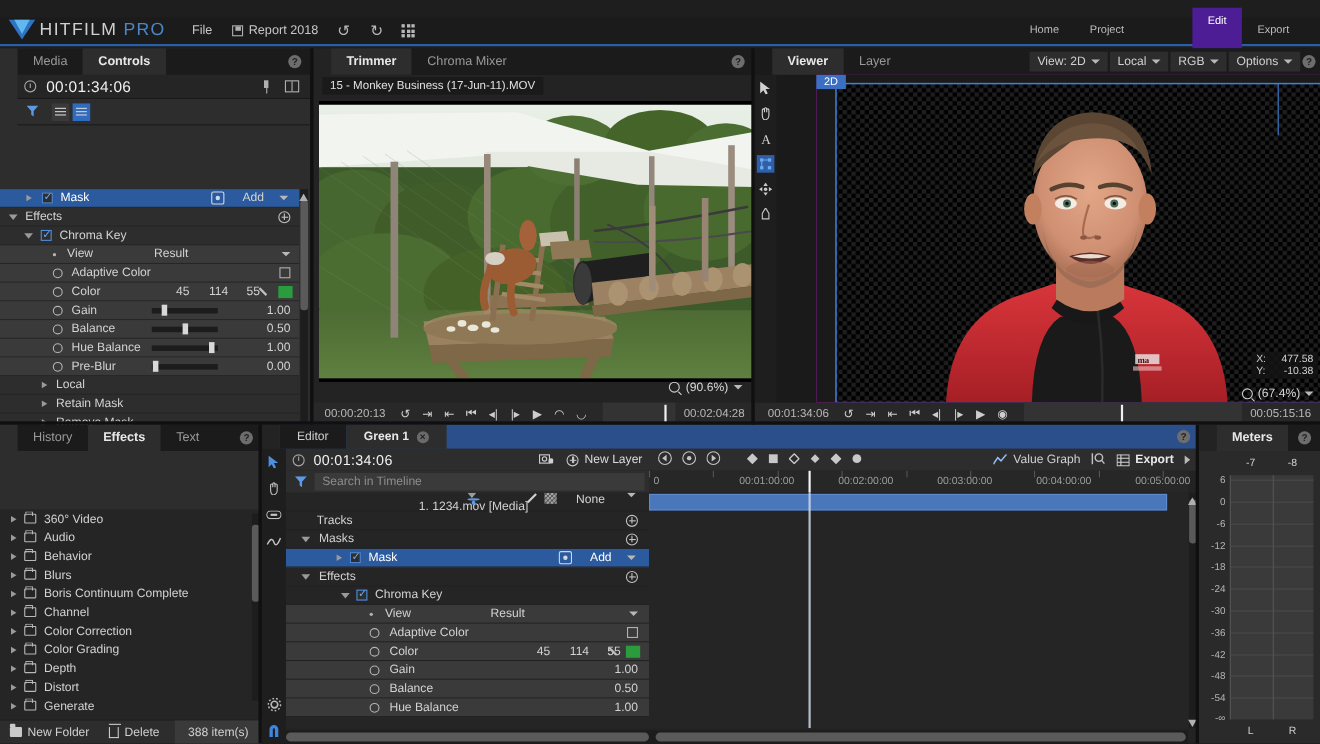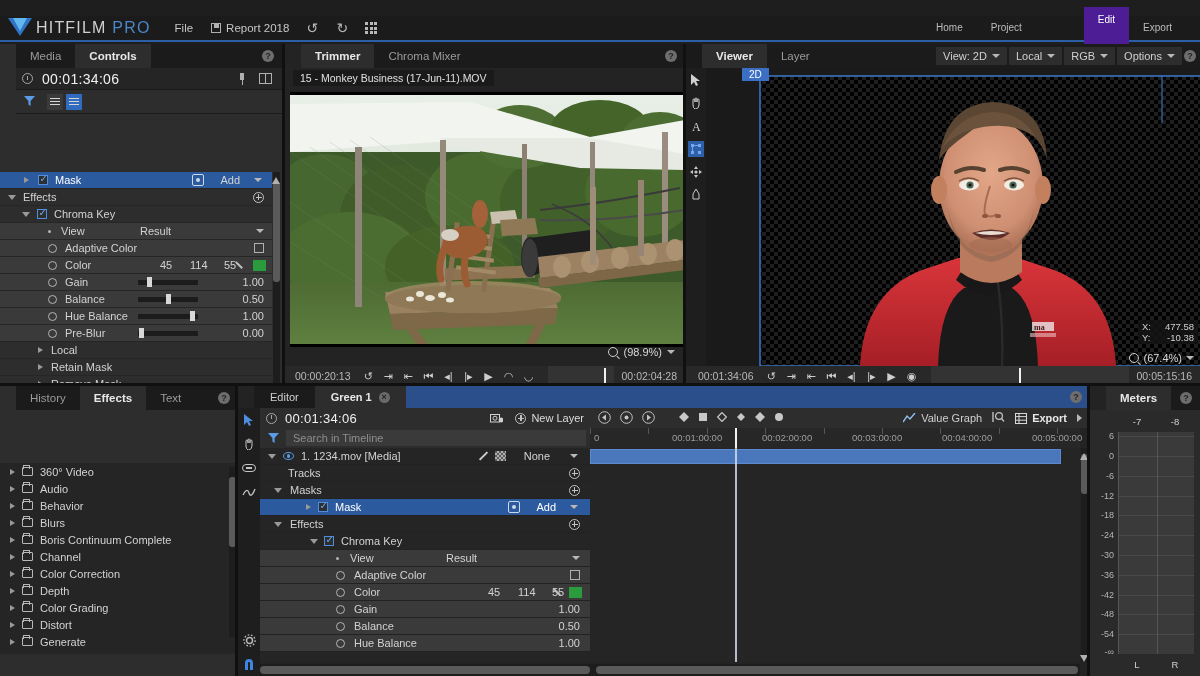--- a/index.html
+++ b/index.html
@@ -493,55 +493,66 @@
           <span>Channel</span>
         </div>
       <div class="effrow">
           <span class="tri"></span>
           <span class="folder"></span>
           <span>Color Correction</span>
         </div>
       <div class="effrow">
           <span class="tri"></span>
           <span class="folder"></span>
-          <span>Depth</span>
+          <span>Color Grading</span>
         </div>
       <div class="effrow">
           <span class="tri"></span>
           <span class="folder"></span>
-          <span>Color Grading</span>
+          <span>Depth</span>
         </div>
       <div class="effrow">
           <span class="tri"></span>
           <span class="folder"></span>
           <span>Distort</span>
         </div>
       <div class="effrow">
           <span class="tri"></span>
           <span class="folder"></span>
           <span>Generate</span>
         </div>
       <div class="scrollbar-v" style="top:4px;height:170px;">
           <i style="top:10px;height:70px;"></i>
         </div>
     </div>
 
+    <div class="eff-footer">
+      <span class="ef-btn">
+        <span class="fold-solid"></span>
+        <span>New Folder</span>
+      </span>
+      <span class="ef-btn">
+        <span class="trash"></span>
+        <span>Delete</span>
+      </span>
+      <span class="ef-count">388 item(s)</span>
+    </div>
   </div>
 
   <div class="panel" id="trimmer">
     <div class="panel-tabs">
       <div class="ptab active">Trimmer</div>
       <div class="ptab">Chroma Mixer</div>
       <div class="help-ico tabs-help">?</div>
     </div>
     <div class="clipname">15 - Monkey Business (17-Jun-11).MOV</div>
 
     <div class="tr-zoom">
       <span class="mag"></span>
-      <span>(98.9%)</span>
+      <span>(90.6%)</span>
       <span class="mini-tri"></span>
     </div>
 
     <div class="transport">
       <span style="padding-left:10px;">00:00:20:13</span>
       <span class="tp-ic" style="margin-left:8px;">↺</span>
       <span class="tp-ic">⇥</span>
       <span class="tp-ic">⇤</span>
       <span class="tp-ic">⏮</span>
       <span class="tp-ic">◂|</span>
@@ -990,21 +1001,21 @@
       <div class="lab" style="left:442px;">00:05:00:00</div>
       <div class="playhead" style="left:145px; height:20px;"></div>
     </div>
 
     <div class="tracks-area">
       <div class="clipbar" style="left:0; top:1px; width:471px;"></div>
       <div class="playhead" style="left:145px; top:0; bottom:0; background:#cfd8e8; opacity:.85;"></div>
     </div>
 
     <div class="layer-rows">
-      <div class="lrow" style="padding-left:4px;">
+      <div class="lrow" style="padding-left:4px;flex-direction:column;">
         <span class="tri down" style="margin-left:4px;"></span>
         <span class="eye" style="margin-left:7px;"></span>
         <span style="margin-left:7px;">1. 1234.mov [Media]</span>
         <span class="pencil" style="position:absolute;right:102px;"></span>
         <span class="checker-ico" style="position:absolute;right:84px;"></span>
         <span style="position:absolute;right:40px;">None</span>
         <span class="mini-tri" style="position:absolute;right:12px;"></span>
       </div>
 
       <div class="lrow" style="padding-left:28px;">

